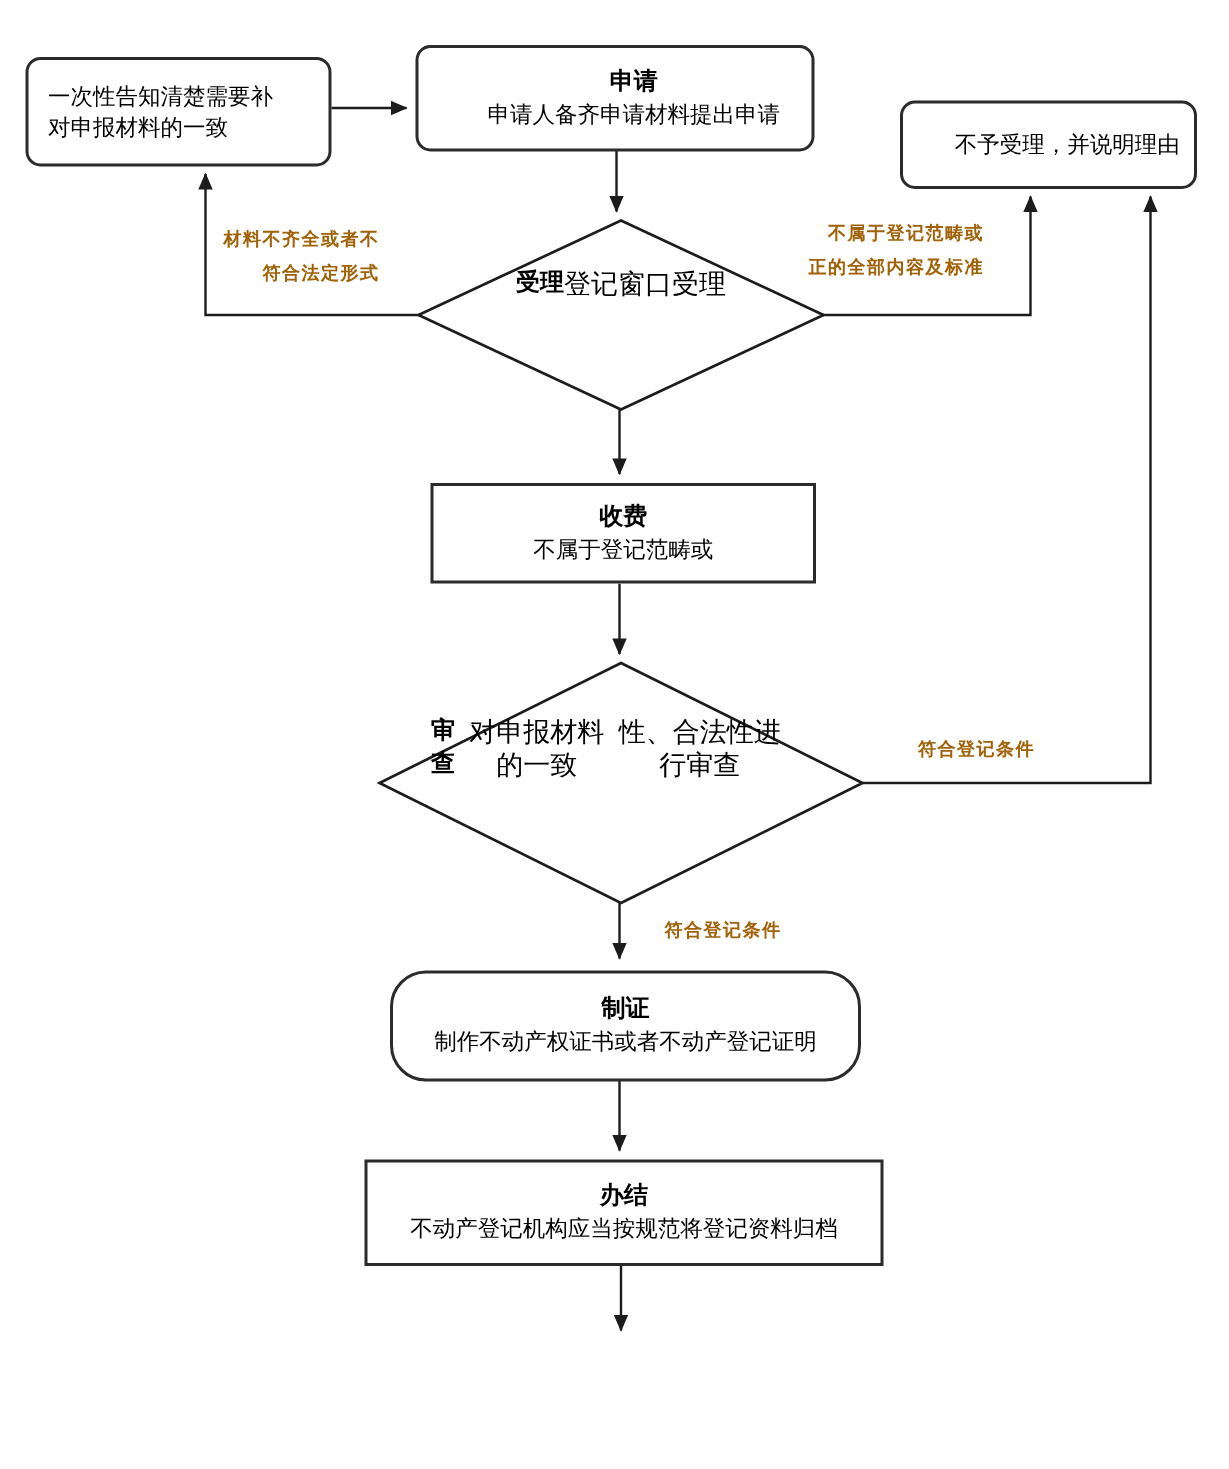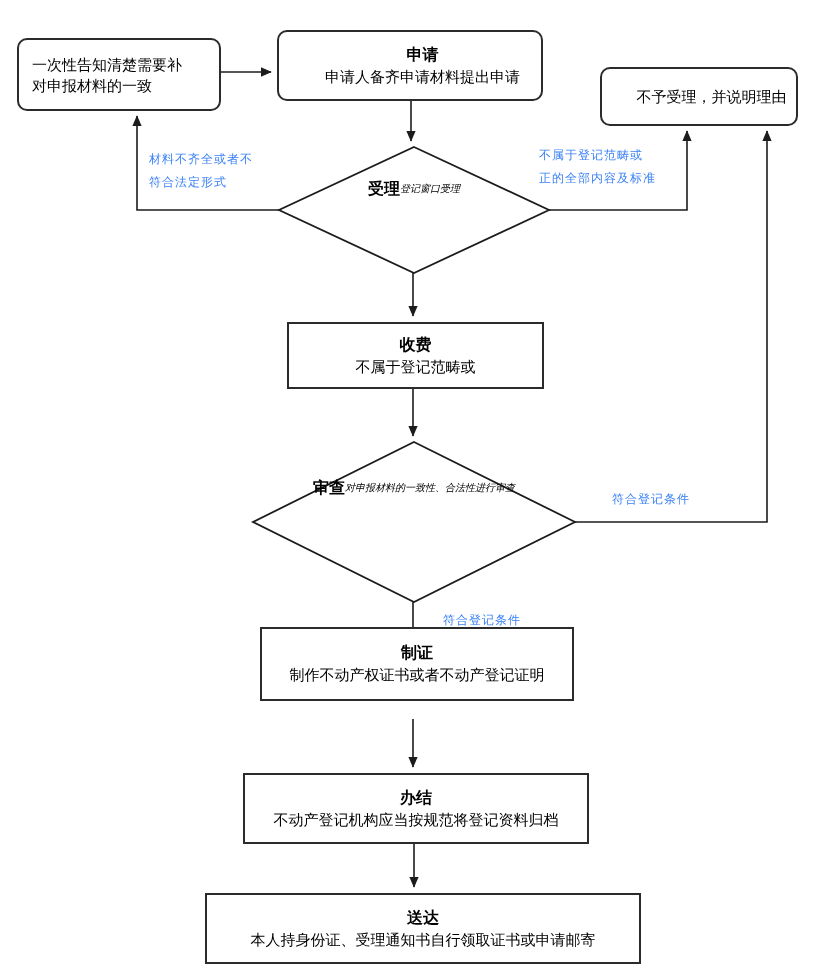--- a/index.html
+++ b/index.html
@@ -16,24 +16,24 @@
     line-height:21px;font-size:15px;
   }
   .rounded{border-radius:10px;padding-left:25px;}
   .node .title{font-weight:bold;font-size:16px;line-height:22px;}
   .node .desc{font-size:15px;line-height:22px;}
   .diamond-text{
     position:absolute;display:flex;flex-direction:row;align-items:center;
     justify-content:center;text-align:center;pointer-events:none;
   }
   .diamond-text .title{font-weight:bold;font-size:16px;line-height:22px;}
-  .diamond-text .desc{font-size:10px;line-height:22px;font-style:italic;}
+  .diamond-text .desc{font-size:18px;line-height:22px;}
   .edge-label{
-    position:absolute;font-size:12px;font-weight:normal;color:#3b82f6;
-    line-height:23px;letter-spacing:1px;white-space:nowrap;
+    position:absolute;font-size:12px;font-weight:bold;color:#a16207;
+    line-height:23px;letter-spacing:1px;white-space:nowrap;text-align:right;
   }
   .notice-lines{text-align:left;}
 </style>
 </head>
 <body>
 
 <div id="canvas">
 
   <svg id="connectors" viewBox="0 0 819 979" xmlns="http://www.w3.org/2000/svg">
     <defs>
@@ -85,40 +85,36 @@
   <div class="diamond-text" style="left:314px;top:178px;width:200px;">
     <div class="title">受理</div>
     <div class="desc">登记窗口受理</div>
   </div>
 
   <div class="node" style="left:287px;top:322px;width:257px;height:67px;">
     <div class="title">收费</div>
     <div class="desc">不属于登记范畴或</div>
   </div>
 
-  <div class="diamond-text" style="left:294px;top:477px;width:240px;">
+  <div class="diamond-text" style="left:284px;top:477px;width:240px;">
     <div class="title">审查</div>
     <div class="desc">对申报材料的一致</div>
     <div class="desc">性、合法性进行审查</div>
   </div>
 
-  <div class="node" style="left:260px;top:627px;width:314px;height:74px;">
+  <div class="node" style="left:260px;top:647px;width:314px;height:74px;border-radius:24px;">
     <div class="title">制证</div>
     <div class="desc">制作不动产权证书或者不动产登记证明</div>
   </div>
 
   <div class="node" style="left:243px;top:773px;width:346px;height:71px;text-align:center;">
     <div class="title">办结</div>
     <div class="desc">不动产登记机构应当按规范将登记资料归档</div>
   </div>
 
-  <div class="node" style="left:205px;top:893px;width:436px;height:71px;">
-    <div class="title">送达</div>
-    <div class="desc">本人持身份证、受理通知书自行领取证书或申请邮寄</div>
-  </div>
 
   <div class="edge-label" style="left:149px;top:148px;">
     <div>材料不齐全或者不</div>
     <div>符合法定形式</div>
   </div>
 
   <div class="edge-label" style="left:539px;top:144px;">
     <div>不属于登记范畴或</div>
     <div>正的全部内容及标准</div>
   </div>

